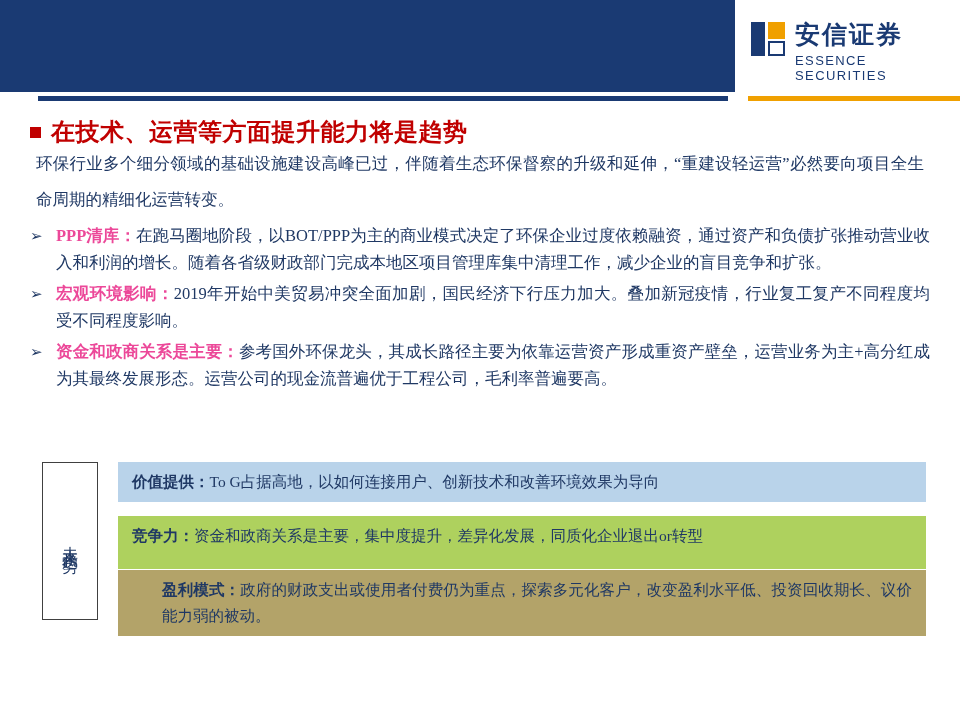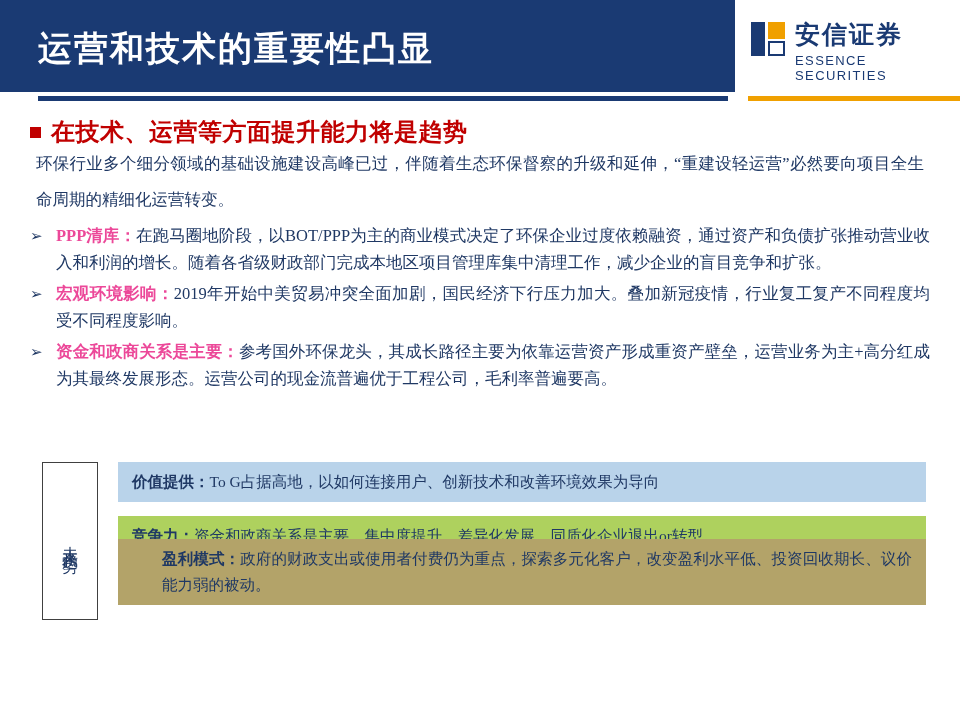--- a/index.html
+++ b/index.html
@@ -207,29 +207,28 @@
     box-sizing: border-box;
     padding: 7px 14px;
     font-size: 15.5px;
     line-height: 26px;
     color: #1f3864;
     text-align: justify;
   }
   .bar b { font-weight: bold; }
   .bar-1 { top: 462px; height: 40px; background: #b9d3ea; }
   .bar-2 { top: 516px; height: 53px; background: #aed15e; }
-  .bar-3 { top: 539px; height: 66px; background: #b3a369; padding-left: 44px; }
+  .bar-3 { top: 570px; height: 66px; background: #b3a369; padding-left: 44px; }
 </style>
 </head>
 <body>
 
 <div class="slide">
 
   <div class="header-band"></div>
-  <div class="header-title">运营和技术的重要性凸显</div>
 
   <div class="logo-box">
     <div class="logo-mark">
       <div class="sq1"></div>
       <div class="sq2"></div>
       <div class="sq3"></div>
     </div>
     <div class="logo-cn">安信证券</div>
     <div class="logo-en">ESSENCE SECURITIES</div>
   </div>

